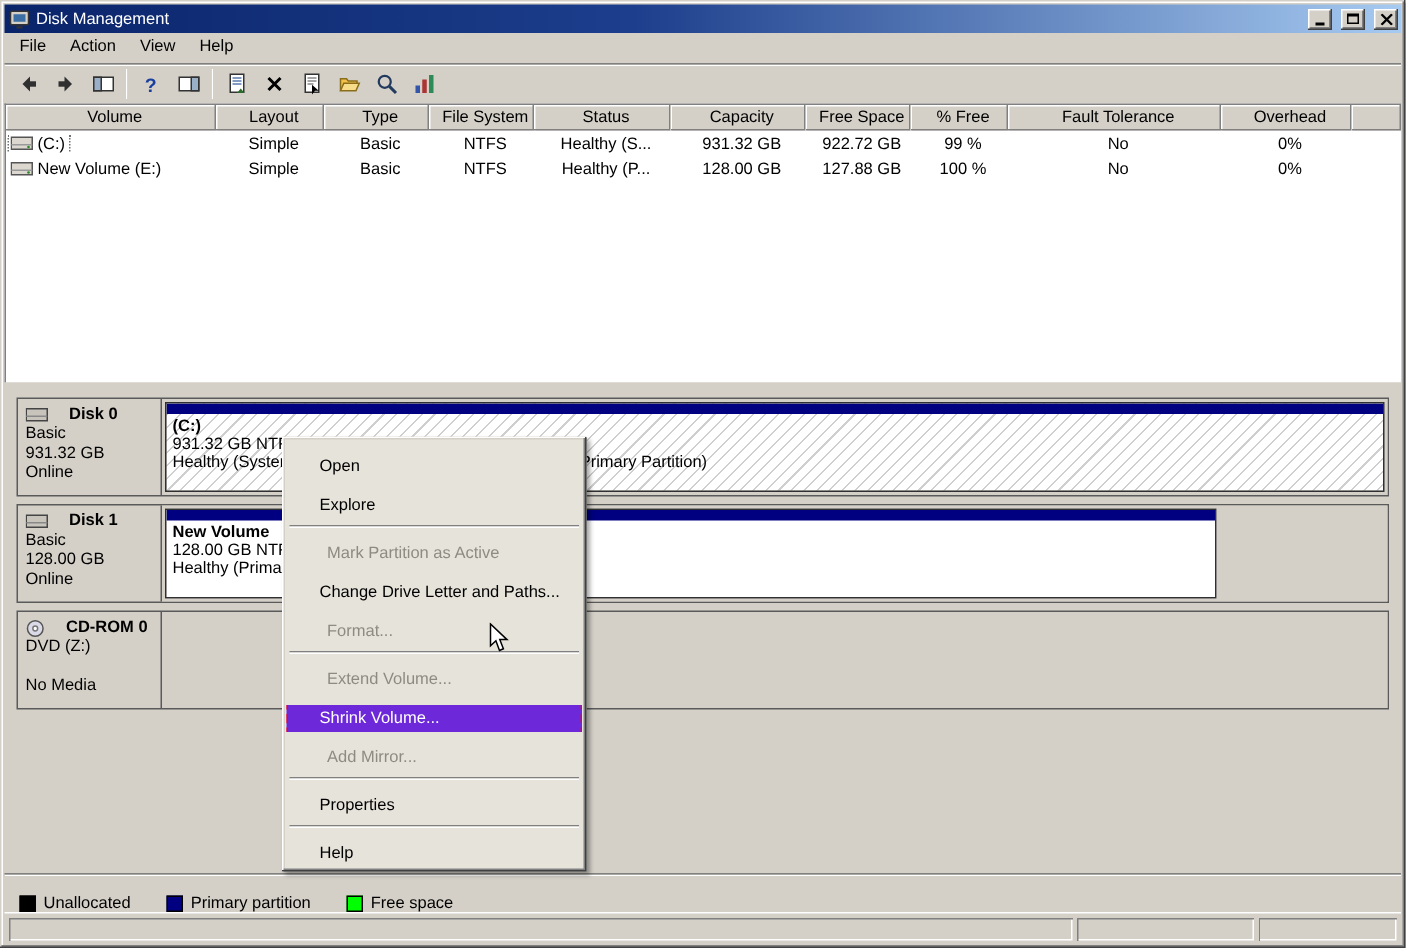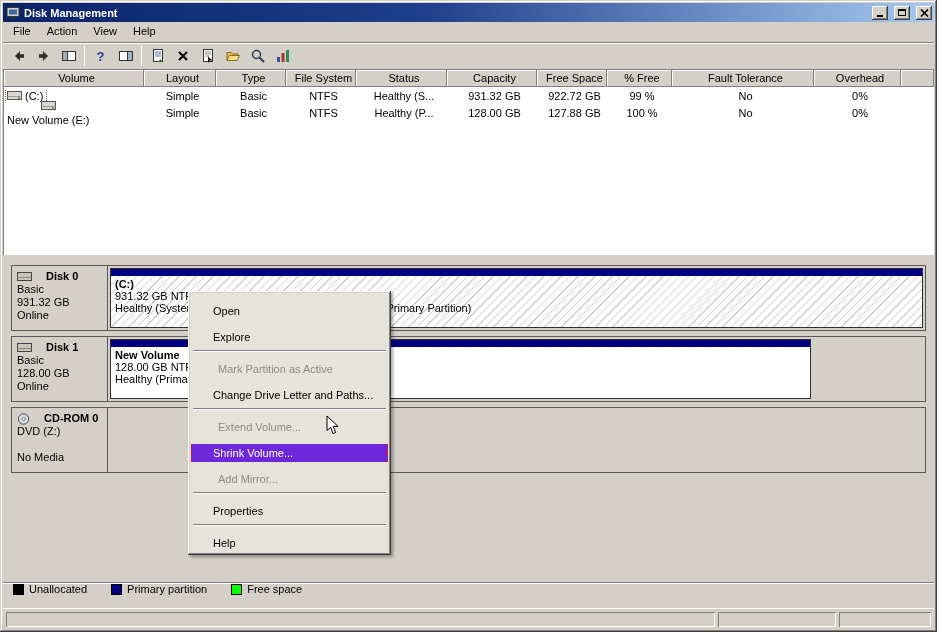--- a/index.html
+++ b/index.html
@@ -16,21 +16,21 @@
     box-shadow: inset -1px -1px 0 #404040, inset 1px 1px 0 #d4d0c8,
                 inset -2px -2px 0 #808080, inset 2px 2px 0 #ffffff;
     display:flex; flex-direction:column;
   }
   
   .titlebar {
     height:19px; flex:0 0 19px;
     background:linear-gradient(90deg,#0a246a 0%,#1c3e8c 45%,#a6caf0 100%);
     display:flex; align-items:center; padding:0 2px 0 3px; gap:4px;
   }
-  .title-text { color:#fff; font-weight:bold; flex:1; white-space:nowrap; }
+  .title-text { color:#fff; font-weight:normal; flex:1; white-space:nowrap; }
   .tb-btn {
     width:16px; height:14px; background:#d4d0c8; margin-left:2px;
     box-shadow: inset -1px -1px 0 #404040, inset 1px 1px 0 #ffffff, inset -2px -2px 0 #808080;
     display:flex; align-items:center; justify-content:center;
   }
   .glyph-min { width:6px; height:2px; background:#000; margin-top:6px; }
   .glyph-max { width:8px; height:7px; border:1px solid #000; border-top-width:2px; }
   
   .menubar { height:20px; flex:0 0 20px; display:flex; align-items:flex-start; padding-left:2px; }
   .menu-item { padding:3px 8px; }
@@ -53,41 +53,41 @@
   }
   .table-header { height:17px; }
   .th {
     background:#d4d0c8; padding:2px 0 0 5px; white-space:nowrap; overflow:hidden;
     box-shadow: inset -1px -1px 0 #808080, inset 1px 1px 0 #ffffff;
   }
   .tr { height:17px; align-items:center; }
   .td { padding-left:5px; white-space:nowrap; overflow:hidden; }
   .vol-cell { display:flex; align-items:center; gap:0; padding-left:2px; }
   .focus-sel { outline:1px dotted #707070; display:inline-flex; align-items:center; gap:3px; padding:0 3px 0 1px; }
-  .plain-sel { display:inline-flex; align-items:center; gap:3px; padding:0 3px 0 1px;flex-direction:column; }
+  .plain-sel { display:inline-flex; align-items:center; gap:3px; padding:0 3px 0 1px; }
   
   .splitter { flex:0 0 4px; background:#d4d0c8; }
   
   .graphic-panel { flex:0 0 323px; background:#d4d0c8; padding-top:6px; overflow:hidden; }
   .disk-row { display:flex; height:66px; margin:0 8px 5px 8px; border:1px solid #5a5a5a; }
   .disk-head { width:96px; flex:0 0 96px; border-right:1px solid #5a5a5a; padding:4px 5px 0 5px; }
   .disk-line { height:13px; line-height:13px; white-space:nowrap; overflow:hidden; }
   .disk-name { font-weight:bold; display:flex; align-items:center; gap:14px; }
   .disk-strip { flex:1; position:relative; background:#d4d0c8; }
   .part-box { position:absolute; top:2px; bottom:2px; left:2px; border:1px solid #303030; background:#fff; overflow:hidden; }
   .part-box.full { right:2px; }
   .part-box.fixed { width:701px; }
   .part-box.hatch { background:repeating-linear-gradient(135deg,#ffffff 0 5px,#cfcfcf 5px 6px); }
   .part-stripe { height:7px; }
   .part-text { padding:2px 4px 0 4px; }
   .part-line { height:12px; line-height:12px; white-space:nowrap; }
   .part-label { font-weight:bold; }
   
   .legend-bar {
-    flex:0 0 26px; display:flex; align-items:flex-start; gap:24px; padding-left:10px;
+    flex:0 0 26px; display:flex; align-items:flex-end; gap:24px; padding-left:10px;
     border-top:1px solid #808080; box-shadow: inset 0 1px 0 #ffffff; background:#d4d0c8;
   }
   .legend-item { display:flex; align-items:center; gap:5px; }
   .legend-swatch { width:11px; height:11px; border:1px solid #000; }
   
   .statusbar { flex:0 0 21px; display:flex; gap:3px; padding:3px 3px 2px 3px; border-top:1px solid #ffffff; }
   .status-pane { box-shadow: inset 1px 1px 0 #808080, inset -1px -1px 0 #ffffff; }
   .sp1 { flex:1; } .sp2 { width:118px; } .sp3 { width:92px; }
   
   .context-menu {
@@ -363,20 +363,21 @@
     <div class="status-pane sp2"></div>
     <div class="status-pane sp3"></div>
   </div>
 
   <div class="context-menu">
     <div class="cm-item">Open</div>
     <div class="cm-item">Explore</div>
     <div class="cm-sep"></div>
     <div class="cm-item disabled">Mark Partition as Active</div>
     <div class="cm-item">Change Drive Letter and Paths...</div>
+    <div class="cm-item disabled">Format...</div>
     <div class="cm-sep"></div>
     <div class="cm-item disabled">Extend Volume...</div>
     <div class="cm-item highlight">
       <span>Shrink Volume...</span>
       <div class="cm-annotation"></div>
     </div>
     <div class="cm-item disabled">Add Mirror...</div>
     <div class="cm-sep"></div>
     <div class="cm-item">Properties</div>
     <div class="cm-sep"></div>

